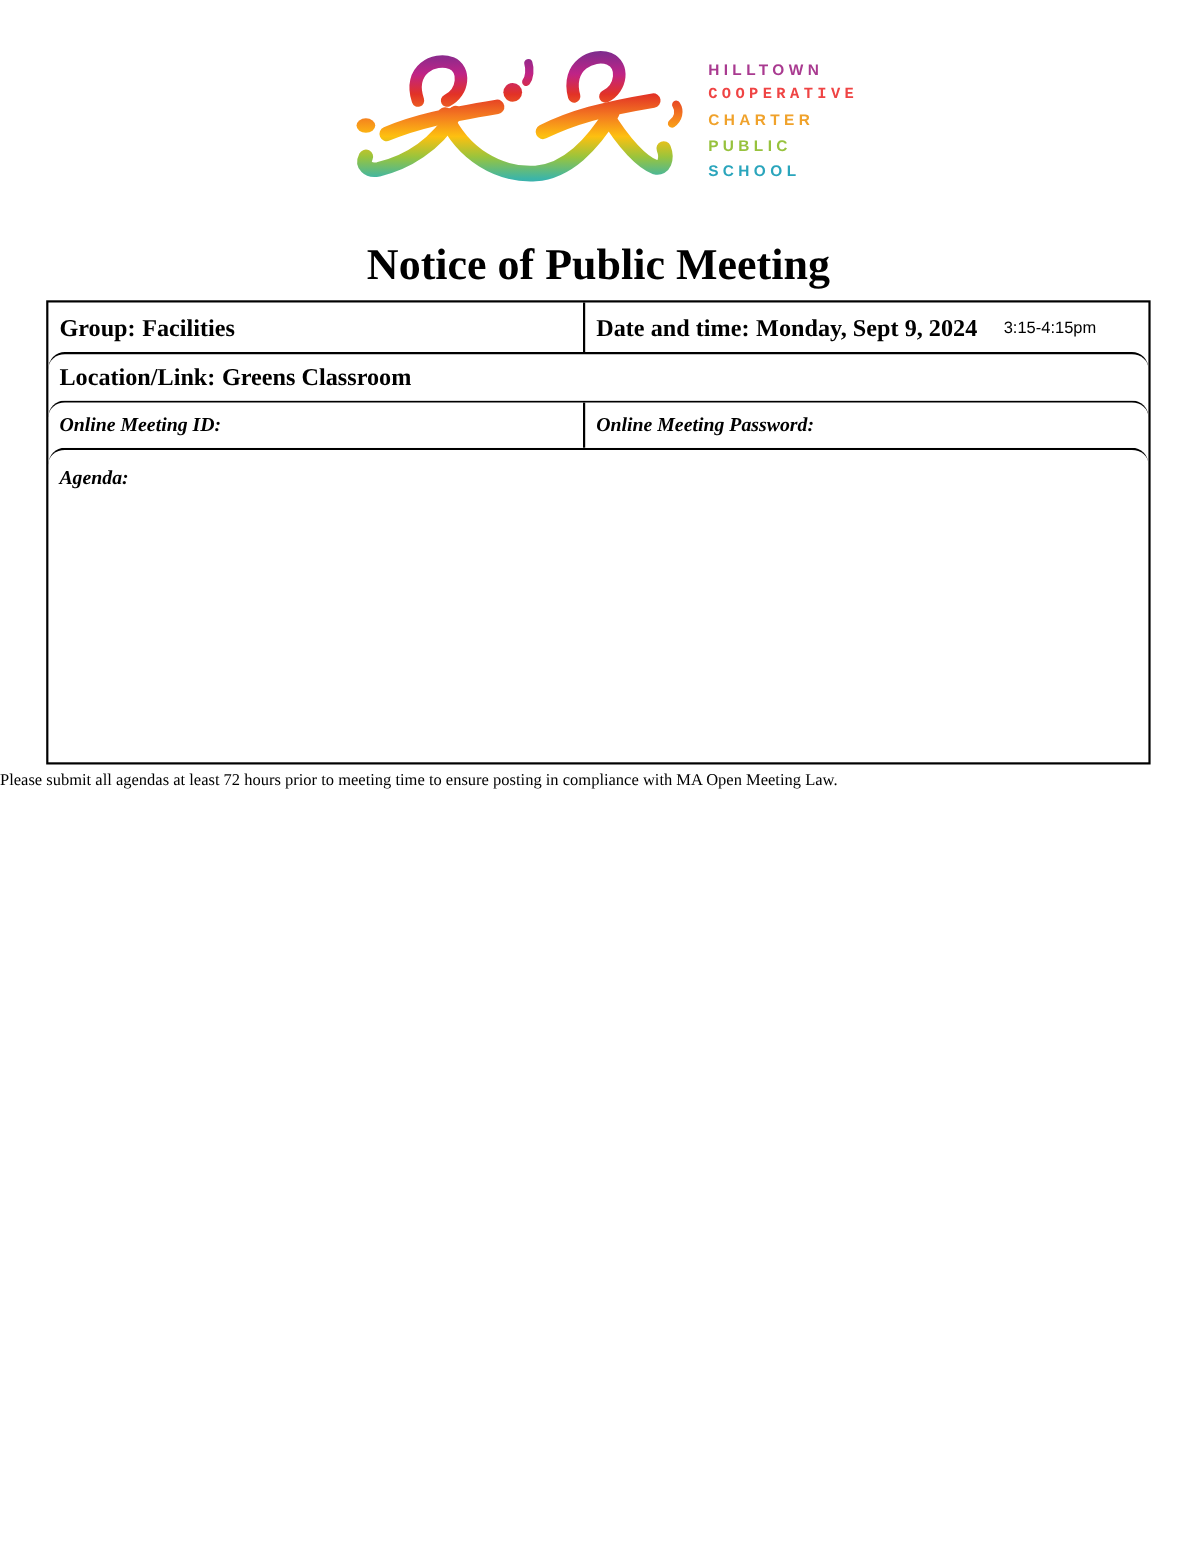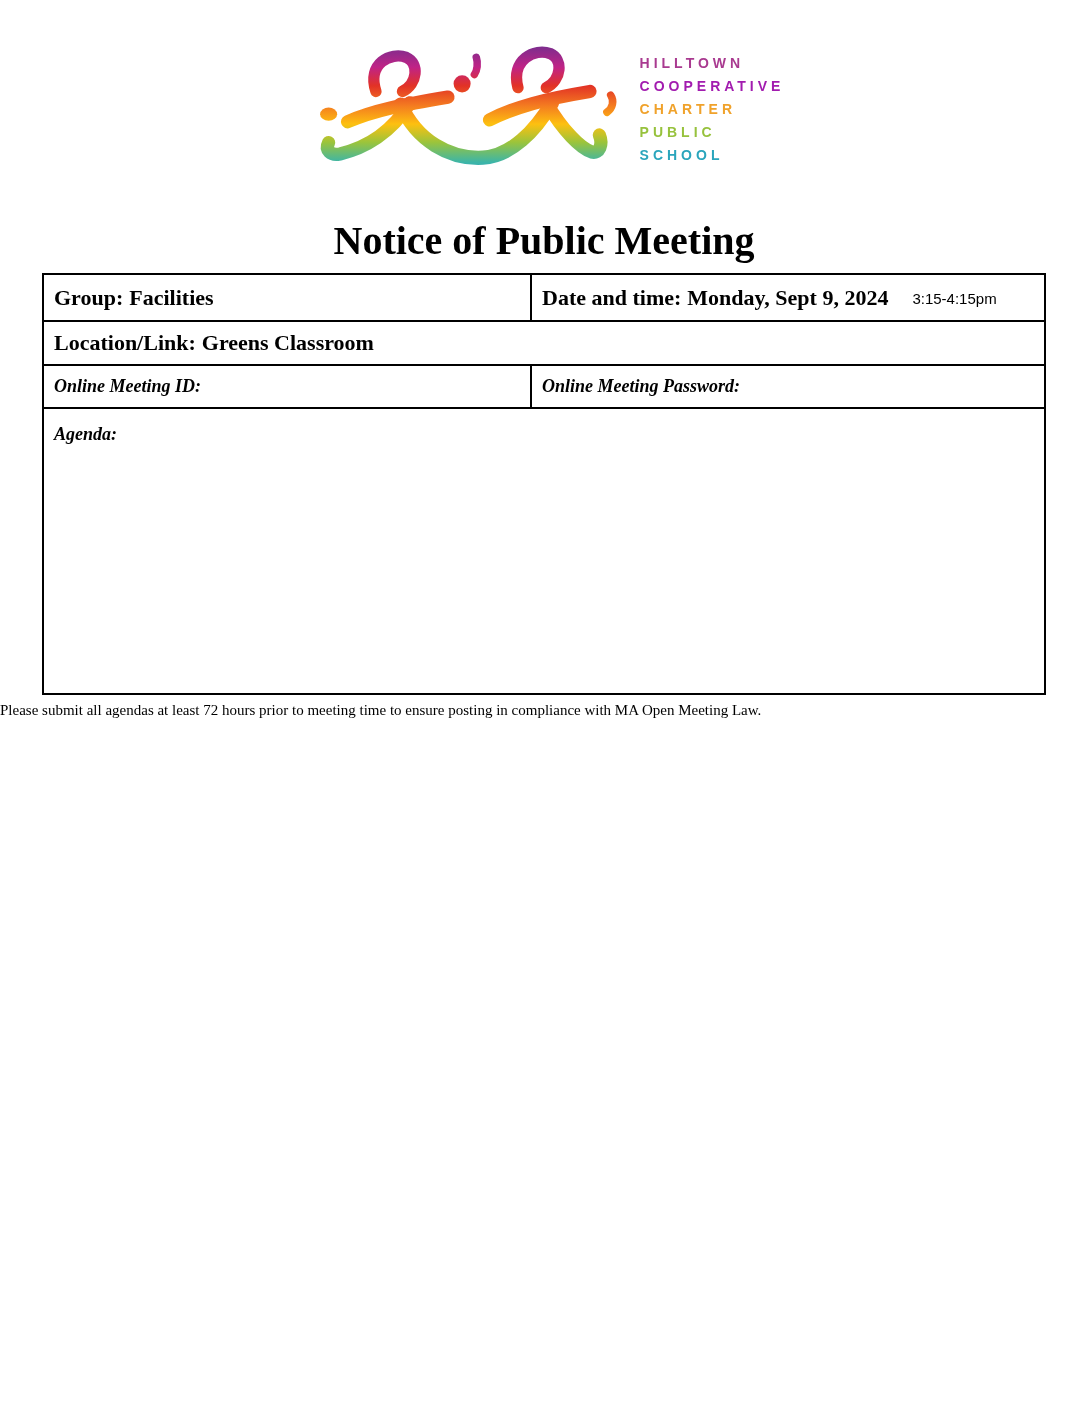--- a/index.html
+++ b/index.html
@@ -38,21 +38,21 @@
     font-weight:bold;
     margin-top:27px;
     letter-spacing:0px;
   }
   
   .notice-table {
     margin:9px 42px 0 42px;
     border:2px solid #000;
   }
   .t-row { display:flex; }
-  .t-row + .t-row { border-top:2px solid #000; }
+  .t-row + .t-row { border-top:2px solid #000;border-radius:15px; }
   .cell {
     display:flex;
     align-items:center;
     padding-left:10px;
     padding-right:8px;
   }
   .c-left  { width:48.8%; border-right:2px solid #000; }
   .c-right { flex:1; }
   .row-1 { height:45px; }
   .row-2 { height:44px; }
@@ -122,21 +122,21 @@
       </g>
       <g fill="url(#lg)" stroke="none">
         <ellipse cx="22" cy="72" rx="9" ry="7"></ellipse>
         <circle cx="163" cy="40" r="9"></circle>
       </g>
     </svg>
     <div class="logo-text">
 
         <div class="logo-line" style="color: rgb(169, 58, 144);">HILLTOWN</div>
 
-        <div class="logo-line" style="color: #a21caf;">COOPERATIVE</div>
+        <div class="logo-line" style="color: #ef4444; font-family: Liberation Mono, monospace;">COOPERATIVE</div>
 
         <div class="logo-line" style="color: rgb(240, 162, 43);">CHARTER</div>
 
         <div class="logo-line" style="color: rgb(151, 194, 61);">PUBLIC</div>
 
         <div class="logo-line" style="color: rgb(42, 165, 188);">SCHOOL</div>
       </div>
   </div>
 
   <div class="title">Notice of Public Meeting</div>

